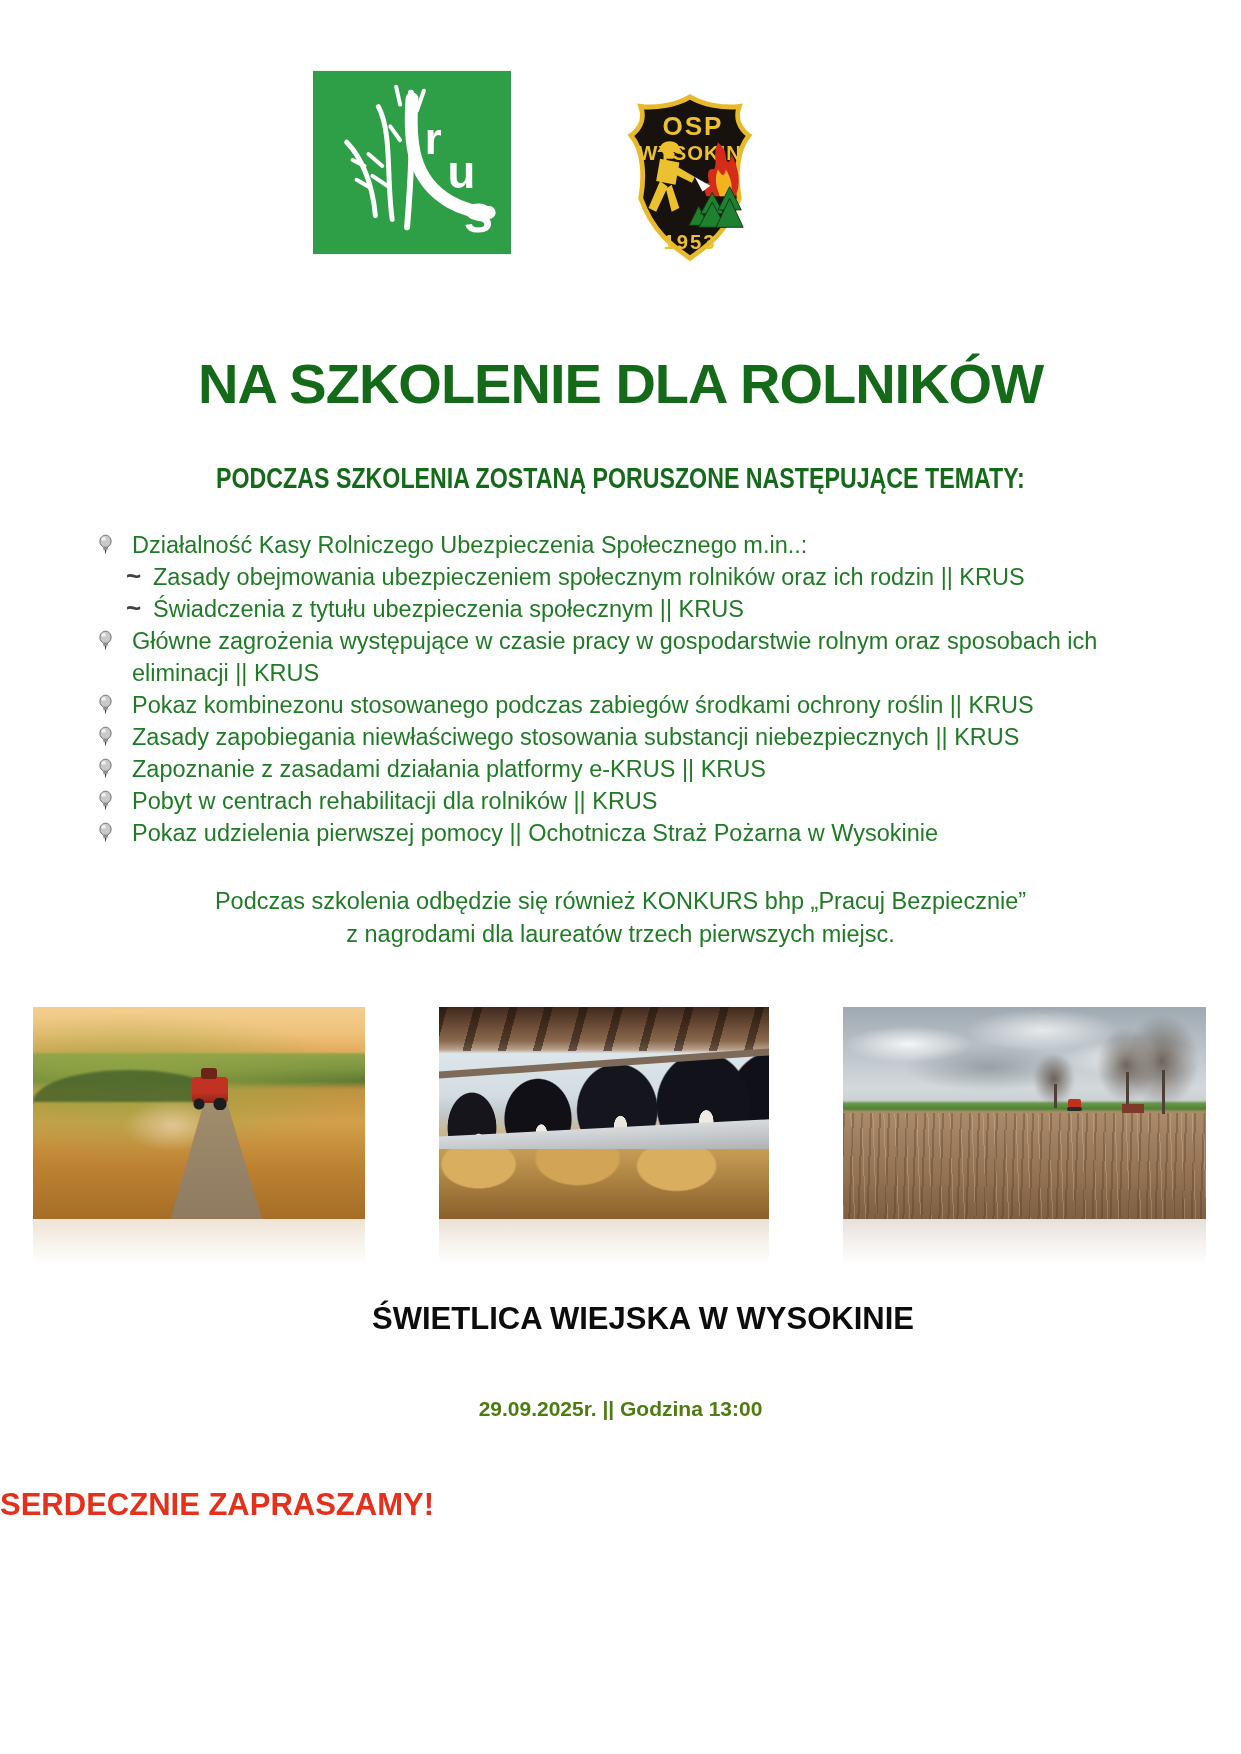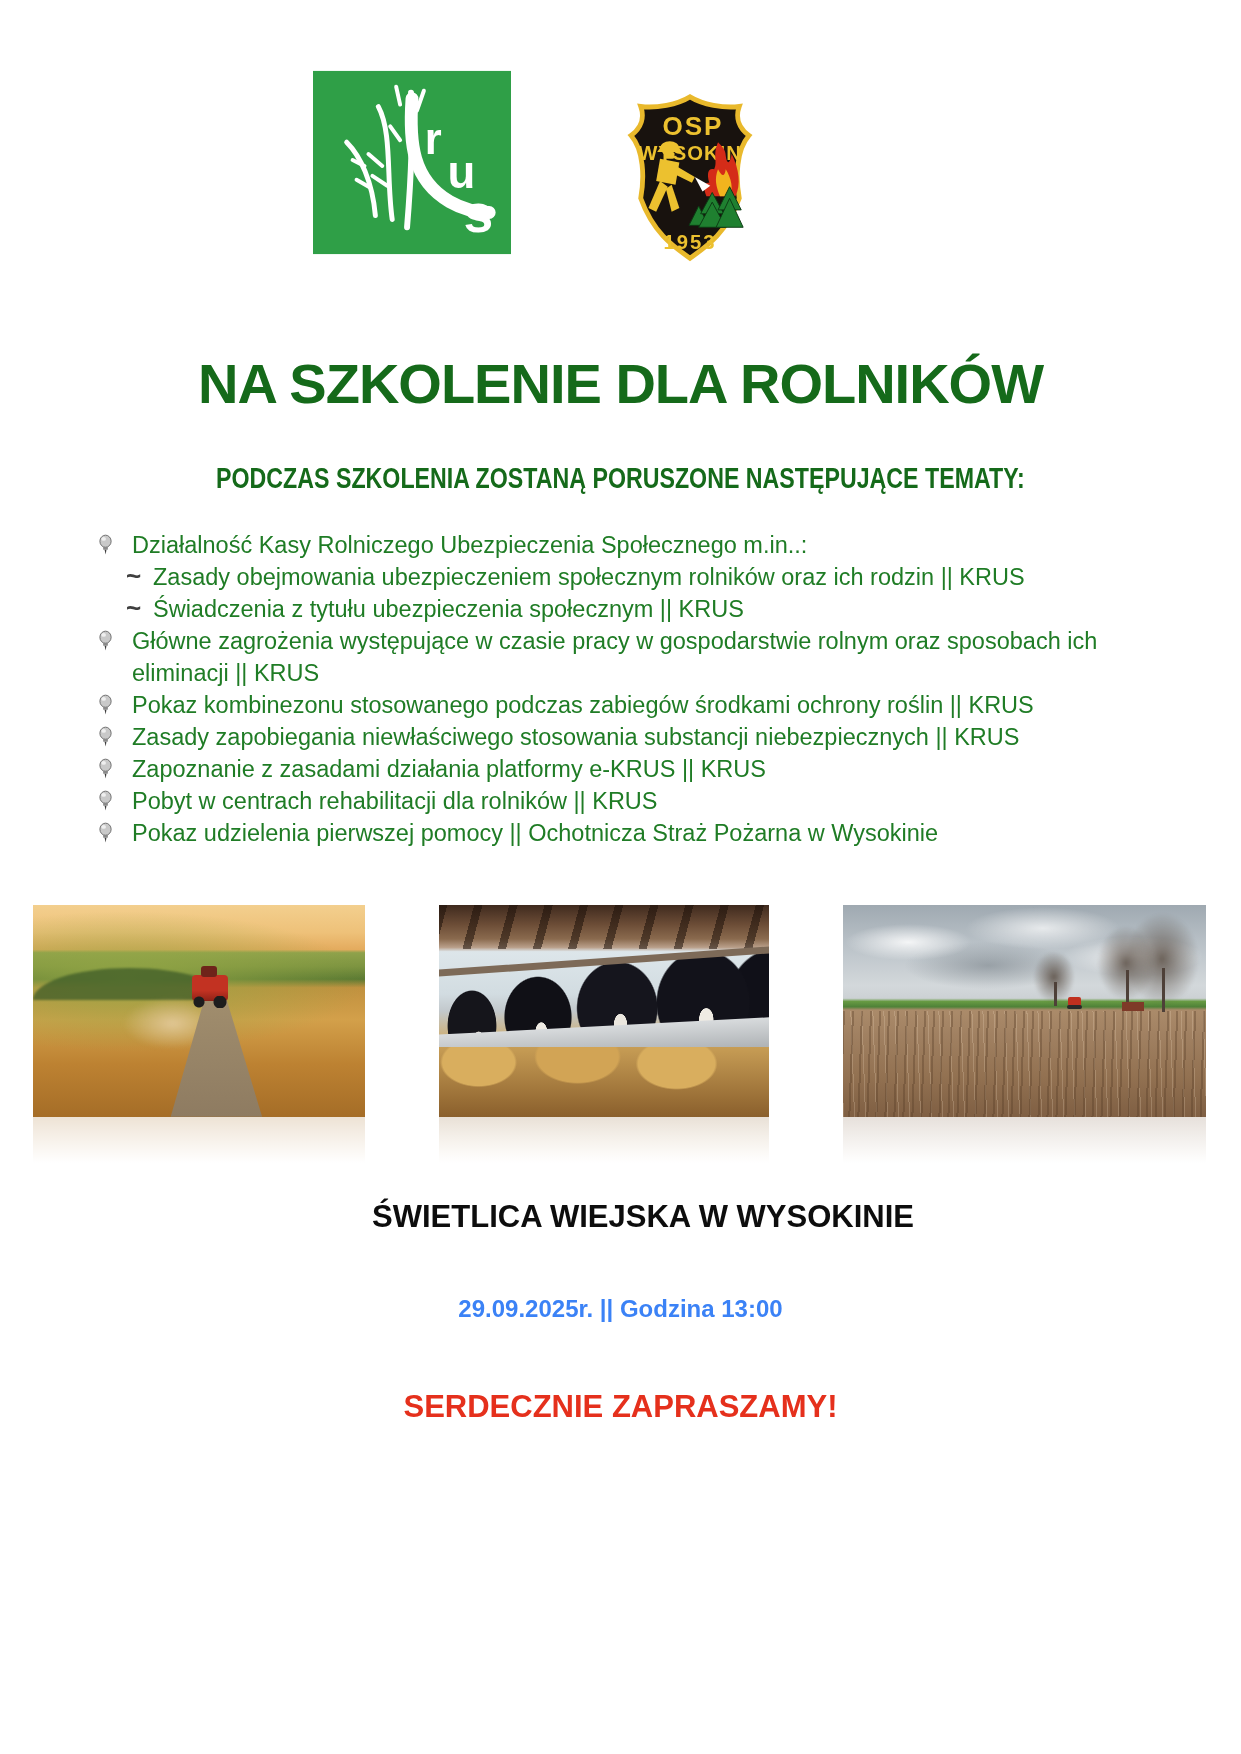--- a/index.html
+++ b/index.html
@@ -121,22 +121,22 @@
   .p3-tree .crown{width:74px;height:92px;
     background:radial-gradient(closest-side,rgba(88,76,66,.85),rgba(88,76,66,0));
     filter:blur(1px);}
   .p3-tree .trunk{position:absolute;left:50%;top:60%;width:3px;height:44px;background:#4e4038;}
   .p3-shed{position:absolute;right:17%;top:46%;width:22px;height:9px;background:#7e3a28;}
   .p3-tractor{position:absolute;left:62%;top:43.5%;width:13px;height:9px;background:#c0301f;border-radius:2px;}
   .p3-tractor::after{content:"";position:absolute;left:-1px;bottom:-3px;width:15px;height:4px;background:#2a2a2a;border-radius:2px;}
 
   
   .venue{margin-top:26px;text-align:center;font-size:31px;font-weight:bold;color:#0d0d0d;padding-left:45px;}
-  .datetime{margin-top:60px;text-align:center;font-size:24px;font-weight:bold;color:#3b82f6;}
-  .closing{margin-top:66px;text-align:center;font-size:31px;font-weight:bold;color:#e5301c;}
+  .datetime{margin-top:60px;text-align:center;font-size:21px;font-weight:bold;color:#4d7c0f;}
+  .closing{margin-top:66px;font-size:31px;font-weight:bold;color:#e5301c;}
 </style>
 </head>
 <body>
 
 <div class="poster">
 
   <div class="logos-row">
     <div class="krus-logo">
       <svg viewBox="0 0 200 185">
         <rect x="0" y="0" width="200" height="185" fill="#2f9f47"></rect>
@@ -282,20 +282,24 @@
             <ellipse cx="8" cy="7" rx="6" ry="6.5" fill="#c9c9c9" stroke="#6a6a6a" stroke-width="1"></ellipse>
             <ellipse cx="6" cy="4.5" rx="2.5" ry="2" fill="#efefef"></ellipse>
             <rect x="5.5" y="13" width="5" height="3" fill="#8a8a8a"></rect>
             <path d="M7 16 L9 16 L8.2 21 Z" fill="#3c3c3c"></path>
           </svg>
       </span>
       <span class="txt">Pokaz udzielenia pierwszej pomocy || Ochotnicza Straż Pożarna w Wysokinie</span>
     </li>
   </ul>
 
+  <div class="contest">
+    <div>Podczas szkolenia odbędzie się również KONKURS bhp „Pracuj Bezpiecznie”</div>
+    <div>z nagrodami dla laureatów trzech pierwszych miejsc.</div>
+  </div>
 
   <div class="photo-row">
 
     <div class="photo-wrap">
       <div class="photo p1">
         <div class="scene p1scene">
           <div class="p1-treeline"></div>
           <div class="p1-dust"></div>
           <div class="p1-road"></div>
           <div class="p1-tractor"></div>

